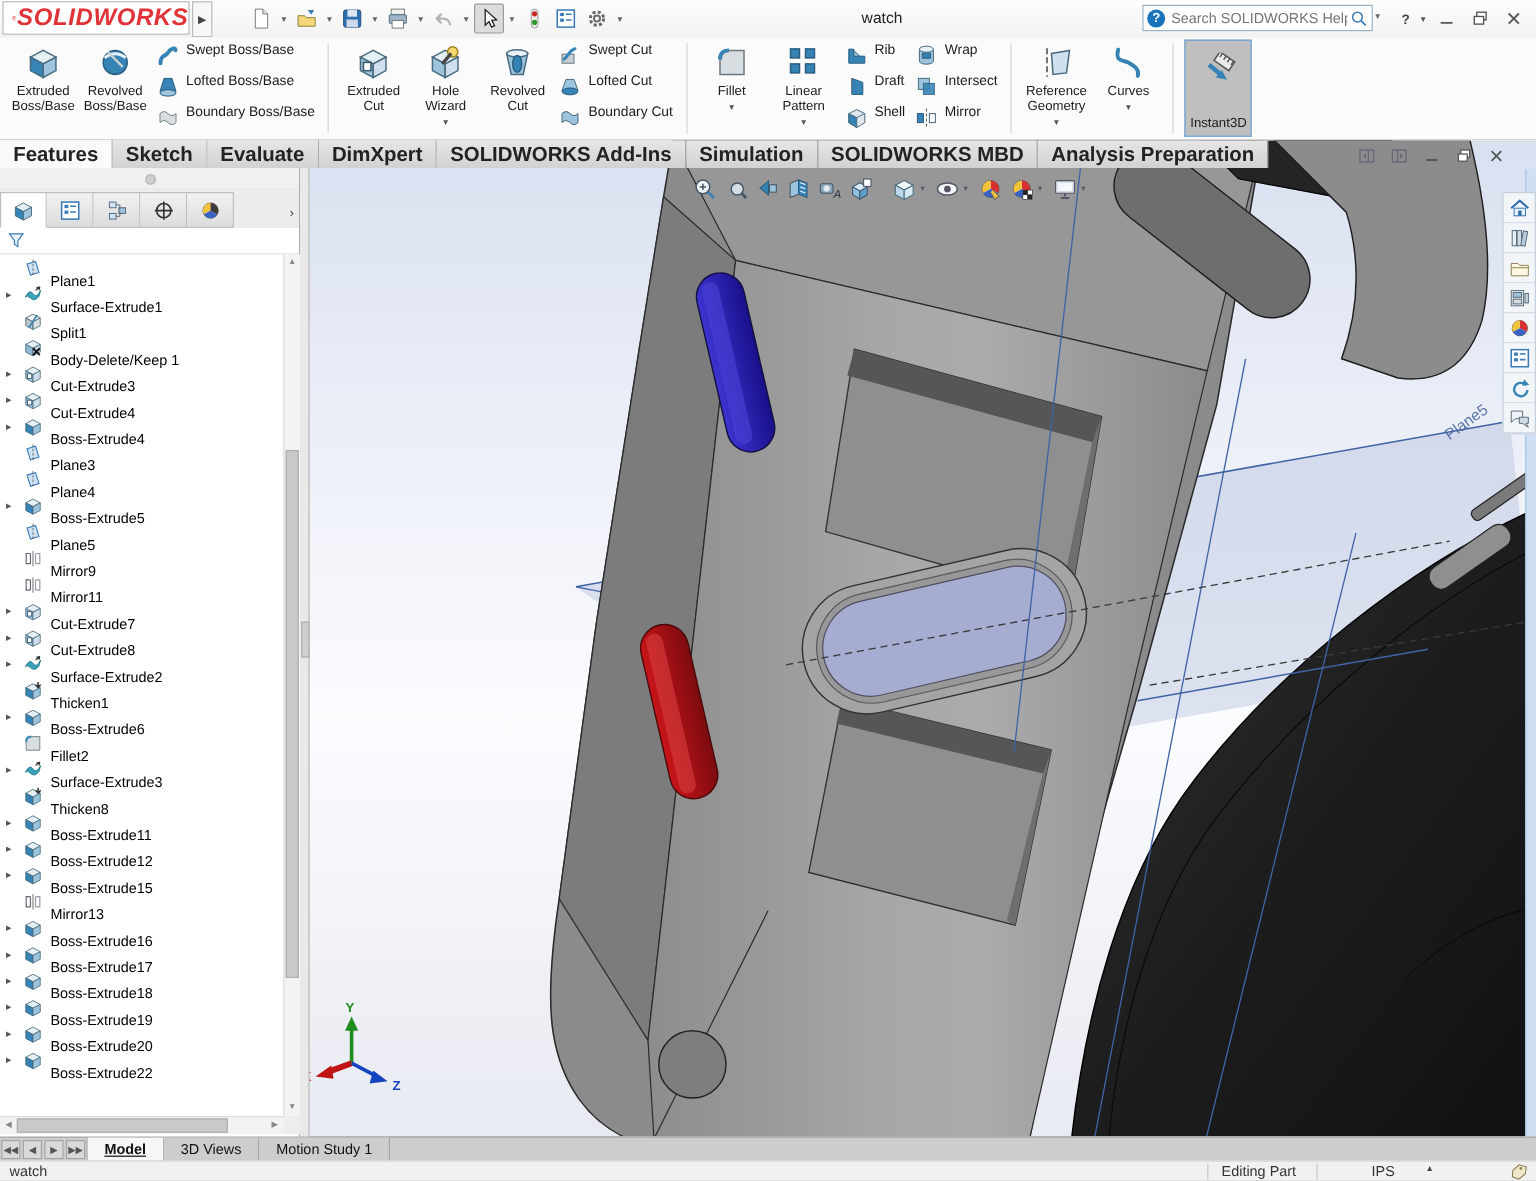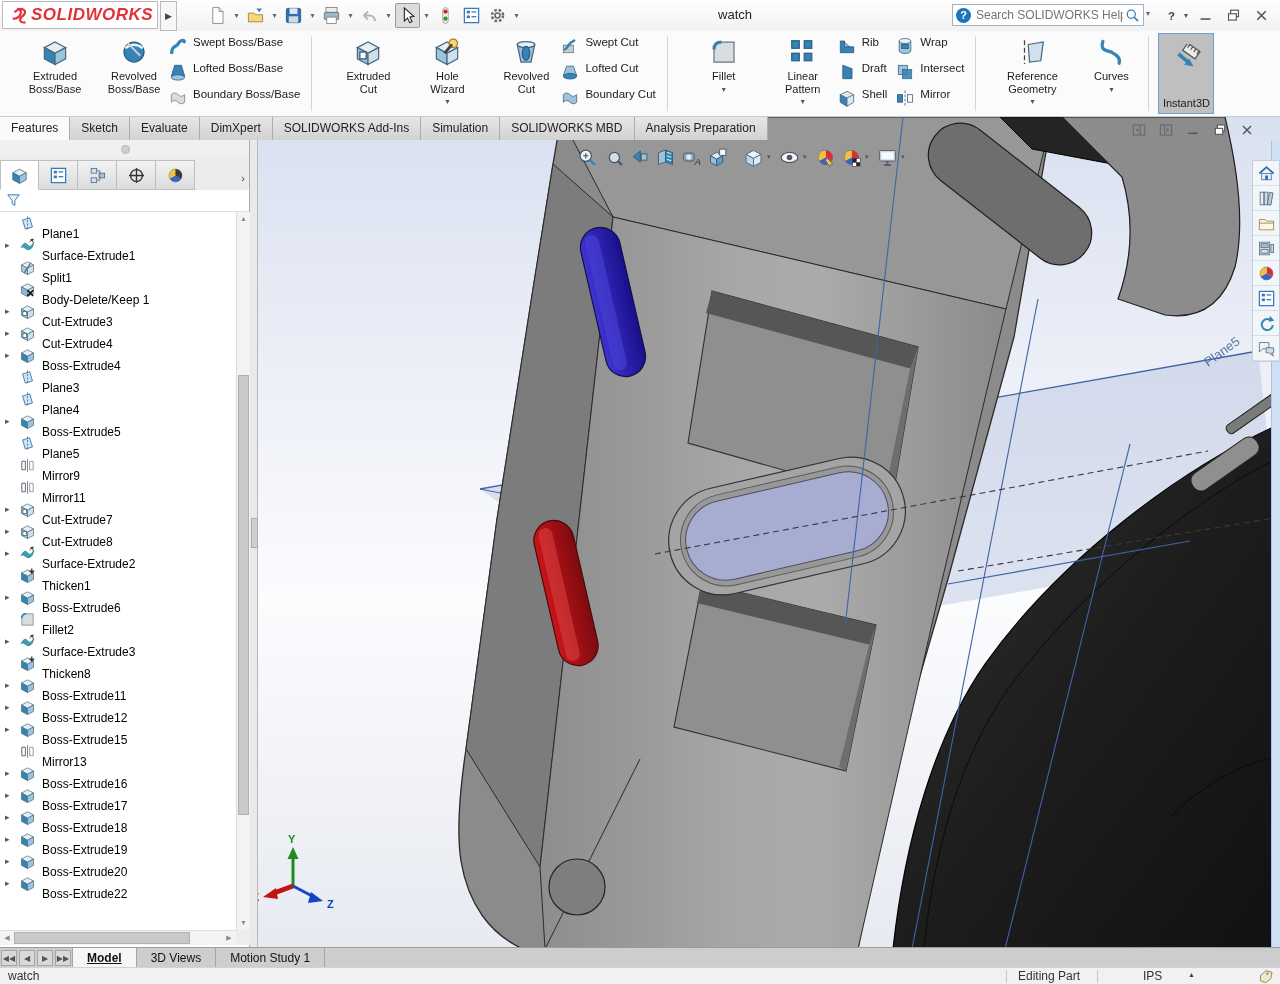--- a/index.html
+++ b/index.html
@@ -3,21 +3,21 @@
 <meta charset="utf-8">
 <style>
   html,body{margin:0;padding:0;background:#777;}
   #app{position:relative;width:1280px;height:984px;background:#fff;overflow:hidden;
        font-family:"Liberation Sans",sans-serif;-webkit-font-smoothing:antialiased;}
   
   #titlebar{position:absolute;left:0;top:0;width:1280px;height:31px;
     background:linear-gradient(#fefefe,#f2f2f2);border-bottom:1px solid #d9d9d9;}
   #logoBox{position:absolute;left:2px;top:1px;width:156px;height:28px;background:#fff;
     border:1px solid #bbb;display:flex;align-items:center;padding-left:6px;box-sizing:border-box;}
-  #logoText{color:#e03237;font-size:17px;font-weight:bold;font-style:italic;letter-spacing:.5px;}
+  #logoText{color:#e03237;font-size:20px;font-weight:bold;font-style:italic;letter-spacing:.5px;}
   #flyoutBtn{position:absolute;left:160px;top:1px;width:15px;height:28px;border:1px solid #bbb;
     background:#f7f7f7;color:#444;font-size:9px;display:flex;align-items:center;justify-content:center;}
   #qat{position:absolute;left:205px;top:3px;height:25px;display:flex;align-items:center;gap:1px;}
   .qat-btn{width:25px;height:25px;display:flex;align-items:center;justify-content:center;border-radius:2px;}
   .qat-btn.pressed{background:#dcdcdc;border:1px solid #9a9a9a;box-sizing:border-box;}
   .qat-caret{width:11px;color:#666;font-size:8px;text-align:center;}
   #winTitle{position:absolute;left:200px;top:0;width:1070px;height:30px;line-height:30px;
     text-align:center;font-size:13px;color:#222;pointer-events:none;}
   #searchBox{position:absolute;left:952px;top:4px;width:192px;height:22px;border:1px solid #9db3c8;
     background:#fff;display:flex;align-items:center;box-sizing:border-box;padding:0 3px;}
@@ -28,32 +28,32 @@
   #searchCaret{position:absolute;left:1146px;top:9px;font-size:8px;color:#667;}
   #winCtrls{position:absolute;left:1160px;top:3px;height:24px;display:flex;align-items:center;gap:6px;}
   .wc-btn{width:22px;height:22px;display:flex;align-items:center;justify-content:center;color:#444;
     font-size:13px;font-weight:bold;}
   .wc-caret{font-size:8px;color:#555;margin-left:-4px;}
   
   #ribbon{position:absolute;left:0;top:31px;width:1280px;height:86px;background:#fbfbfb;
     border-bottom:1px solid #cbcbcb;display:flex;align-items:stretch;padding-left:6px;box-sizing:border-box;}
   .rb-sep{width:1px;background:#d6d6d6;margin:5px 7px;}
   .rb-big{width:60px;display:flex;flex-direction:column;align-items:center;justify-content:flex-start;
-    padding-top:6px;text-align:center;margin-left:19px;}
+    padding-top:6px;text-align:center;}
   .rb-big .lbl{font-size:11px;color:#1c1c1c;line-height:1.15;margin-top:3px;}
   .rb-big .crt{font-size:8px;color:#555;margin-top:2px;}
   .rb-big.pressed{background:#bfbfbf;border:1px solid #6aa0d8;box-sizing:border-box;margin:2px;
     padding-top:10px;width:56px;gap:20px;}
   .rb-stack{display:flex;flex-direction:column;justify-content:center;gap:2px;padding:0 4px;}
   .rb-row{display:flex;align-items:flex-start;height:24px;gap:5px;}
   .rb-row .lbl{font-size:11.5px;color:#1c1c1c;white-space:nowrap;}
   
   #cmdtabs{position:absolute;left:0;top:117px;height:23px;display:flex;z-index:6;}
-  .cmdtab{height:23px;line-height:23px;padding:0 11px;font-size:12px;color:#222;
-    background:linear-gradient(#e6e6e6,#d2d2d2);border-right:1px solid #adadad;white-space:nowrap;}
+  .cmdtab{height:23px;line-height:23px;padding:0 11px;font-size:17px;color:#222;
+    background:linear-gradient(#e6e6e6,#d2d2d2);border-right:1px solid #adadad;white-space:nowrap;font-weight:bold;}
   .cmdtab.active{background:#fafafa;border-right:1px solid #adadad;}
   #docCtrls{position:absolute;left:1128px;top:121px;display:flex;gap:6px;z-index:6;}
   .dc-btn{width:21px;height:18px;display:flex;align-items:center;justify-content:center;color:#556;}
   
   #viewport{position:absolute;left:250px;top:117px;width:1030px;height:830px;overflow:hidden;}
   #headsup{position:absolute;left:575px;top:145px;display:flex;align-items:center;gap:2px;z-index:7;}
   .hu-btn{width:24px;height:24px;display:flex;align-items:center;justify-content:center;}
   .hu-caret{font-size:7px;color:#556;width:8px;}
   .hu-gap{width:8px;}
   #taskStrip{position:absolute;left:1271px;top:141px;width:9px;height:806px;background:#cfe0f4;

